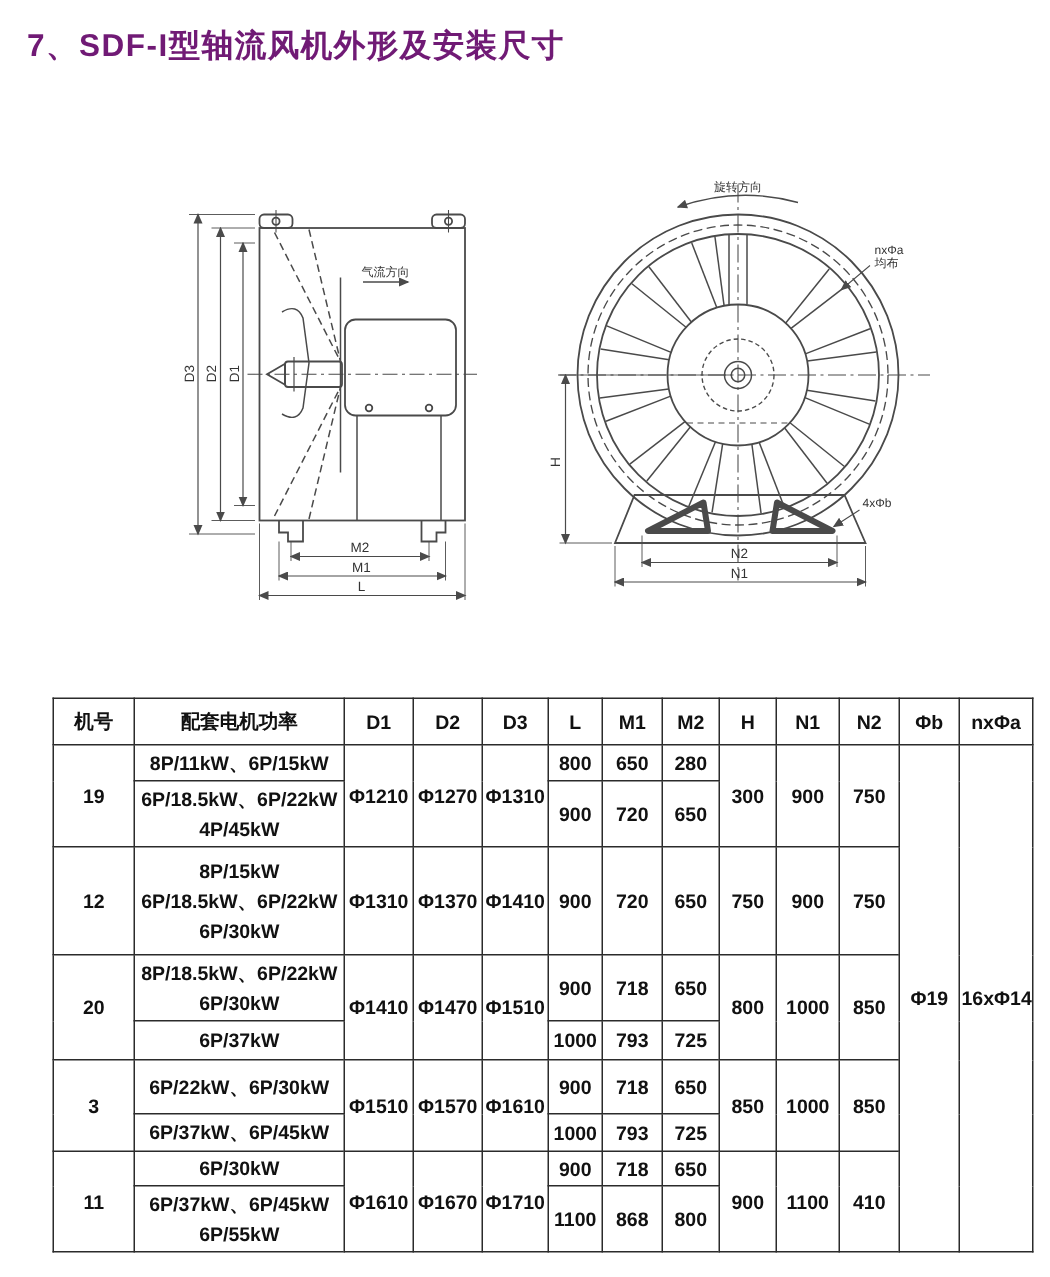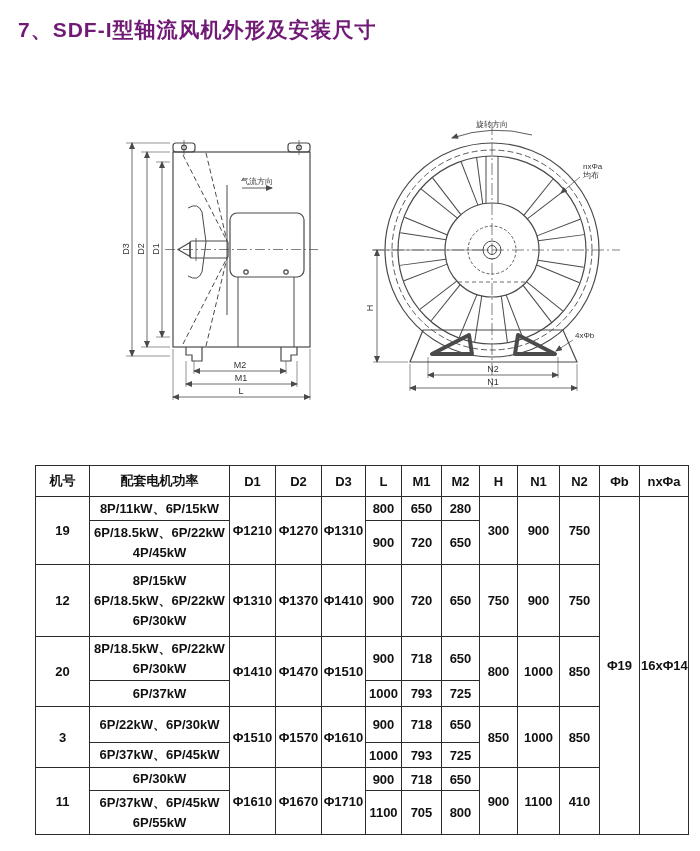--- a/index.html
+++ b/index.html
@@ -330,18 +330,18 @@
         <td rowspan="2" class="num">900</td>
         <td rowspan="2" class="num">1100</td>
         <td rowspan="2" class="num">410</td>
       </tr>
       <tr style="height:44px">
         <td>
           <div class="pline">6P/37kW、6P/45kW</div>
           <div class="pline">6P/55kW</div>
         </td>
         <td class="num">1100</td>
-        <td class="num">705</td>
+        <td class="num">868</td>
         <td class="num">800</td>
       </tr>
     </tbody>
   </table>
 </div>
 
 </body></html>

